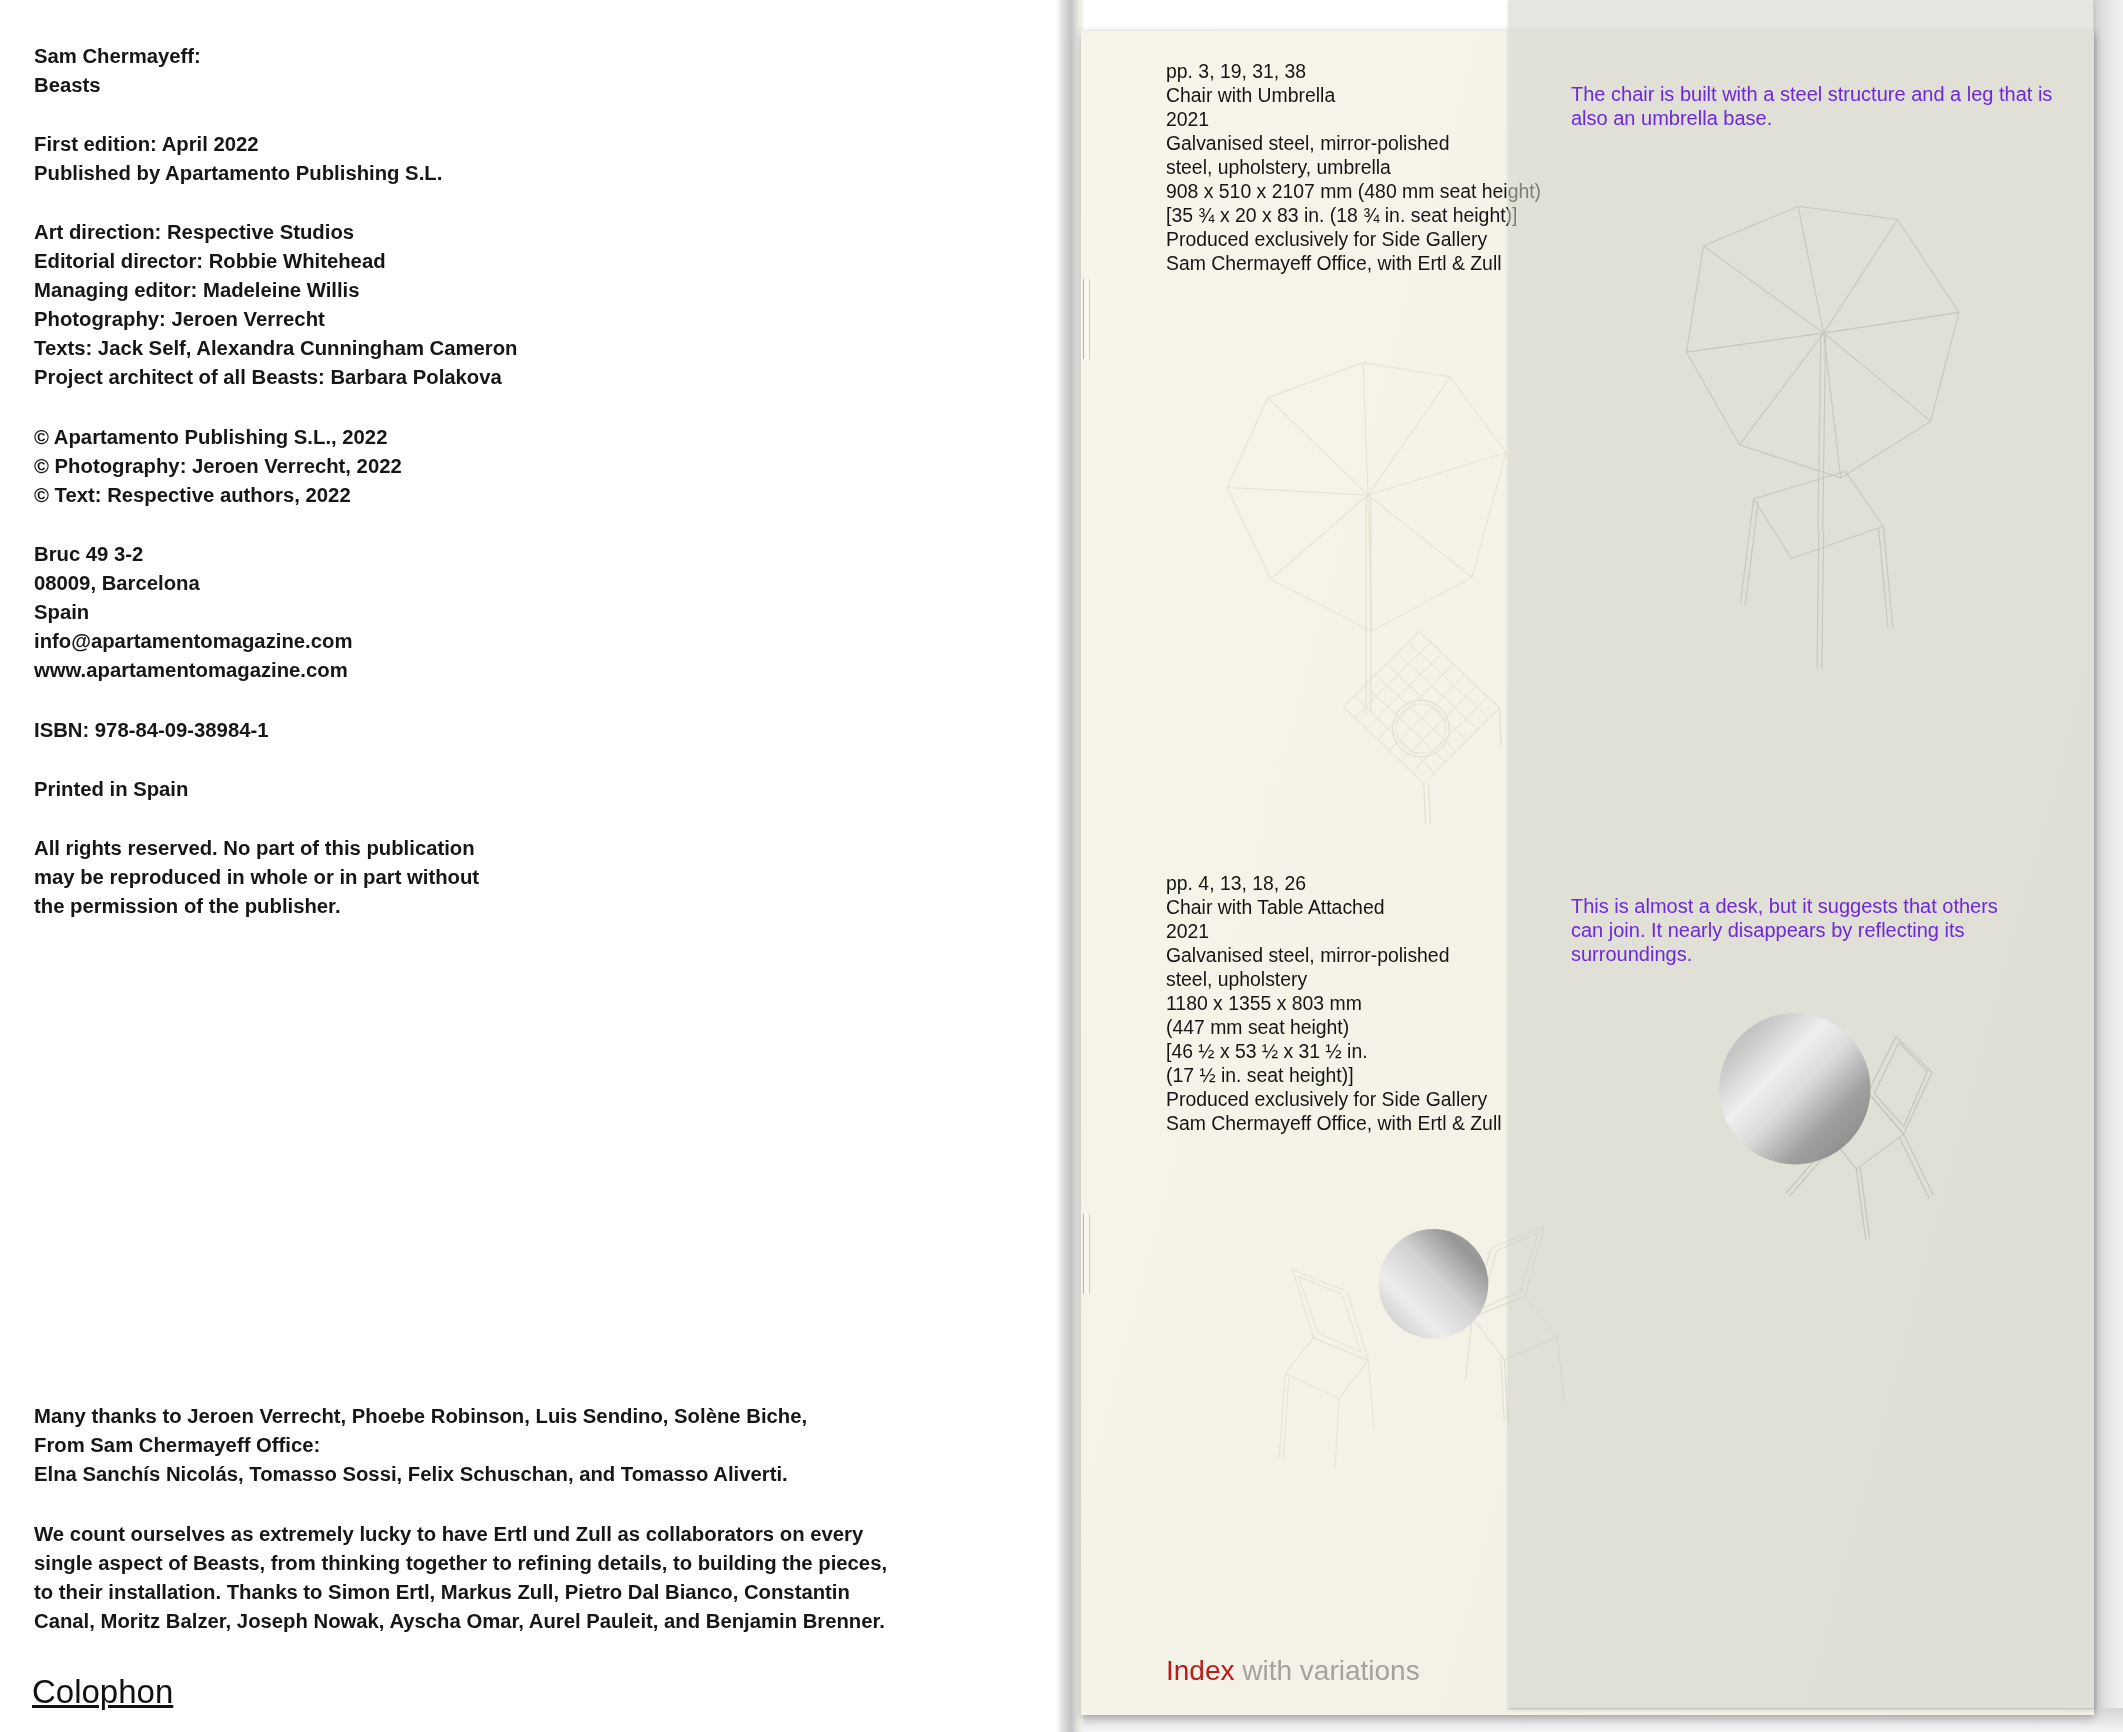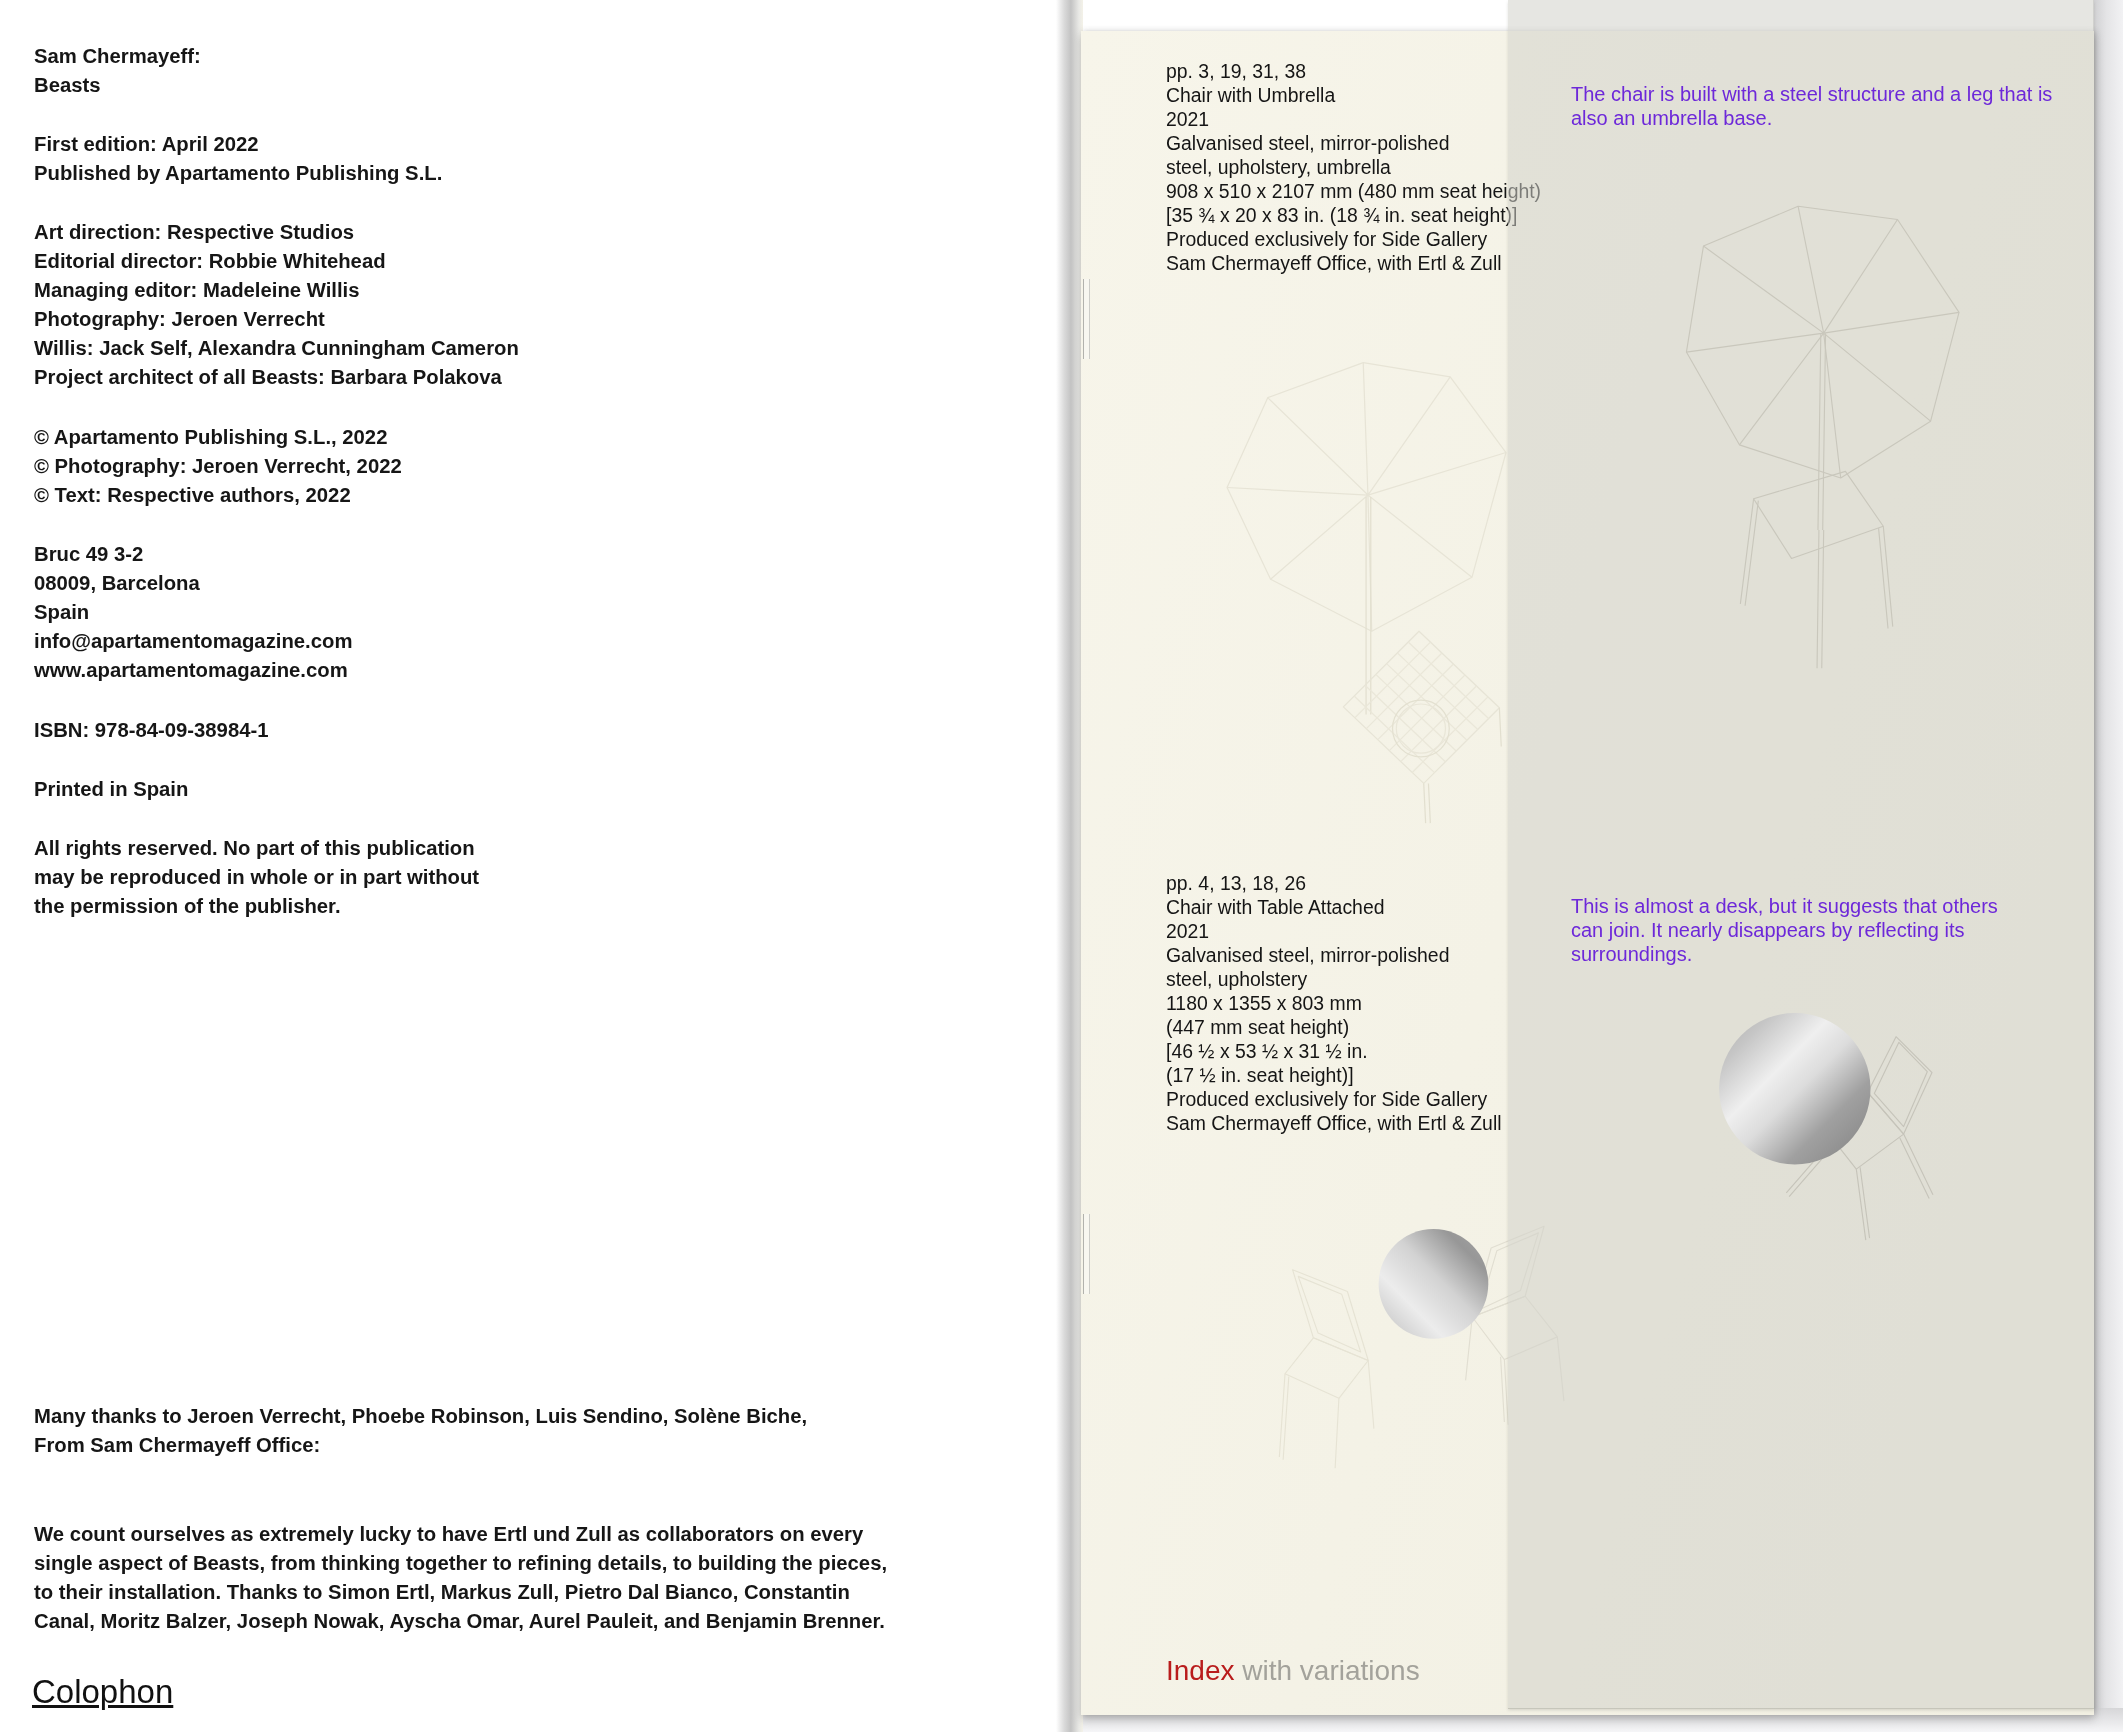--- a/index.html
+++ b/index.html
@@ -60,21 +60,21 @@
 </div>
 <div class="abs lblock" style="top:130px">
   <span>First edition: April 2022</span>
   <span>Published by Apartamento Publishing S.L.</span>
 </div>
 <div class="abs lblock" style="top:218px">
   <span>Art direction: Respective Studios</span>
   <span>Editorial director: Robbie Whitehead</span>
   <span>Managing editor: Madeleine Willis</span>
   <span>Photography: Jeroen Verrecht</span>
-  <span>Willis: Jack Self, Alexandra Cunningham Cameron</span>
+  <span>Texts: Jack Self, Alexandra Cunningham Cameron</span>
   <span>Project architect of all Beasts: Barbara Polakova</span>
 </div>
 <div class="abs lblock" style="top:423px">
   <span>© Apartamento Publishing S.L., 2022</span>
   <span>© Photography: Jeroen Verrecht, 2022</span>
   <span>© Text: Respective authors, 2022</span>
 </div>
 <div class="abs lblock" style="top:540px">
   <span>Bruc 49 3-2</span>
   <span>08009, Barcelona</span>
@@ -89,20 +89,21 @@
   <span>Printed in Spain</span>
 </div>
 <div class="abs lblock" style="top:834px">
   <span>All rights reserved. No part of this publication</span>
   <span>may be reproduced in whole or in part without</span>
   <span>the permission of the publisher.</span>
 </div>
 <div class="abs lblock" style="top:1402px">
   <span>Many thanks to Jeroen Verrecht, Phoebe Robinson, Luis Sendino, Solène Biche,</span>
   <span>From Sam Chermayeff Office:</span>
+  <span>Elna Sanchís Nicolás, Tomasso Sossi, Felix Schuschan, and Tomasso Aliverti.</span>
 </div>
 <div class="abs lblock" style="top:1520px">
   <span>We count ourselves as extremely lucky to have Ertl und Zull as collaborators on every</span>
   <span>single aspect of Beasts, from thinking together to refining details, to building the pieces,</span>
   <span>to their installation. Thanks to Simon Ertl, Markus Zull, Pietro Dal Bianco, Constantin</span>
   <span>Canal, Moritz Balzer, Joseph Nowak, Ayscha Omar, Aurel Pauleit, and Benjamin Brenner.</span>
 </div>
 <div class="abs heading">Colophon</div>
 
 <div class="abs spec" style="top:59px">

